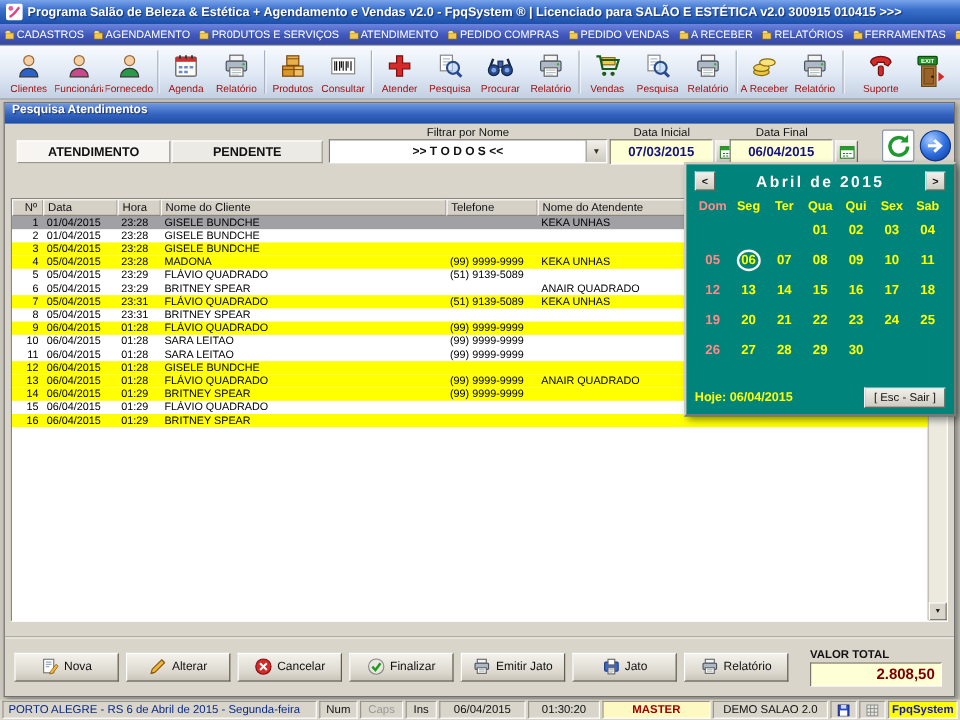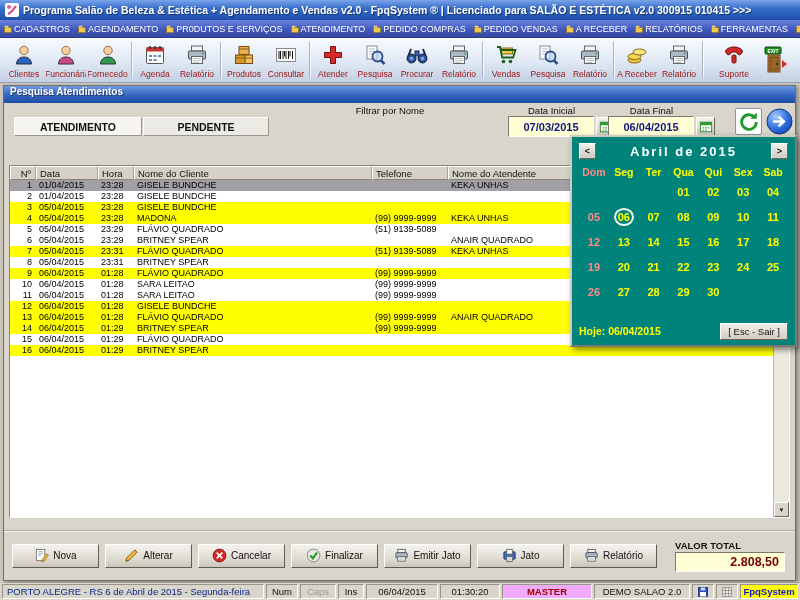--- a/index.html
+++ b/index.html
@@ -91,21 +91,21 @@
 .cal-esc{background:linear-gradient(180deg,#f2f0ea,#cfcbc1);border:1px solid;border-color:#fff #6a665c #6a665c #fff;font-size:9.5px;color:#111;padding:2px 7px;}
 
 .statusbar{flex:0 0 17px;background:#d9d5cb;display:flex;gap:2px;padding:1px 2px;overflow:hidden;}
 .sb-seg{border:1px solid;border-color:#98948a #fff #fff #98948a;background:#d9d5cb;display:flex;align-items:center;padding:0 4px;font-size:9.5px;color:#111;white-space:nowrap;overflow:hidden;}
 .sb-location{flex:0 0 262px;color:#0a2a8a;}
 .sb-num{flex:0 0 32px;justify-content:center;}
 .sb-caps{flex:0 0 36px;justify-content:center;color:#999;}
 .sb-ins{flex:0 0 26px;justify-content:center;}
 .sb-sdate{flex:0 0 72px;justify-content:center;}
 .sb-stime{flex:0 0 60px;justify-content:center;}
-.sb-master{flex:0 0 90px;justify-content:center;background:#f0abfc;color:#a00000;font-weight:bold;}
+.sb-master{flex:0 0 90px;justify-content:center;background:#fef9c3;color:#a00000;font-weight:bold;}
 .sb-demo{flex:0 0 96px;justify-content:center;}
 .sb-sicon{flex:0 0 22px;justify-content:center;padding:0;}
 .sb-brand{flex:1;justify-content:center;background:#ffff00;color:#1414c8;font-weight:bold;}
 </style>
 </head>
 <body>
 
 <div class="app">
   <div class="titlebar">
     <span class="app-icon">
@@ -427,20 +427,24 @@
   <div class="workspace">
     <div class="window">
       <div class="win-titlebar">
         <span>Pesquisa Atendimentos</span>
       </div>
 
       <div class="filter-area">
         <div class="tab tab-a">ATENDIMENTO</div>
         <div class="tab tab-p">PENDENTE</div>
         <div class="flabel f-name">Filtrar por Nome</div>
+        <div class="combo">
+          <span class="combo-text">&gt;&gt; T O D O S &lt;&lt;</span>
+          <span class="combo-arrow">▼</span>
+        </div>
         <div class="flabel f-di">Data Inicial</div>
         <div class="dfield d-start">07/03/2015</div>
         <button class="calbtn c-start">
             <svg width="14" height="14" viewBox="0 0 16 16">
               <rect x="1.5" y="2.5" width="13" height="11" fill="#fff" stroke="#1f7a1f"></rect>
               <rect x="1.5" y="2.5" width="13" height="3.5" fill="#2a9a2a"></rect>
               <path d="M4 9h2M7 9h2M10 9h2M4 11.5h2M7 11.5h2" stroke="#1f7a1f"></path>
             </svg>
           </button>
         <div class="flabel f-df">Data Final</div>

